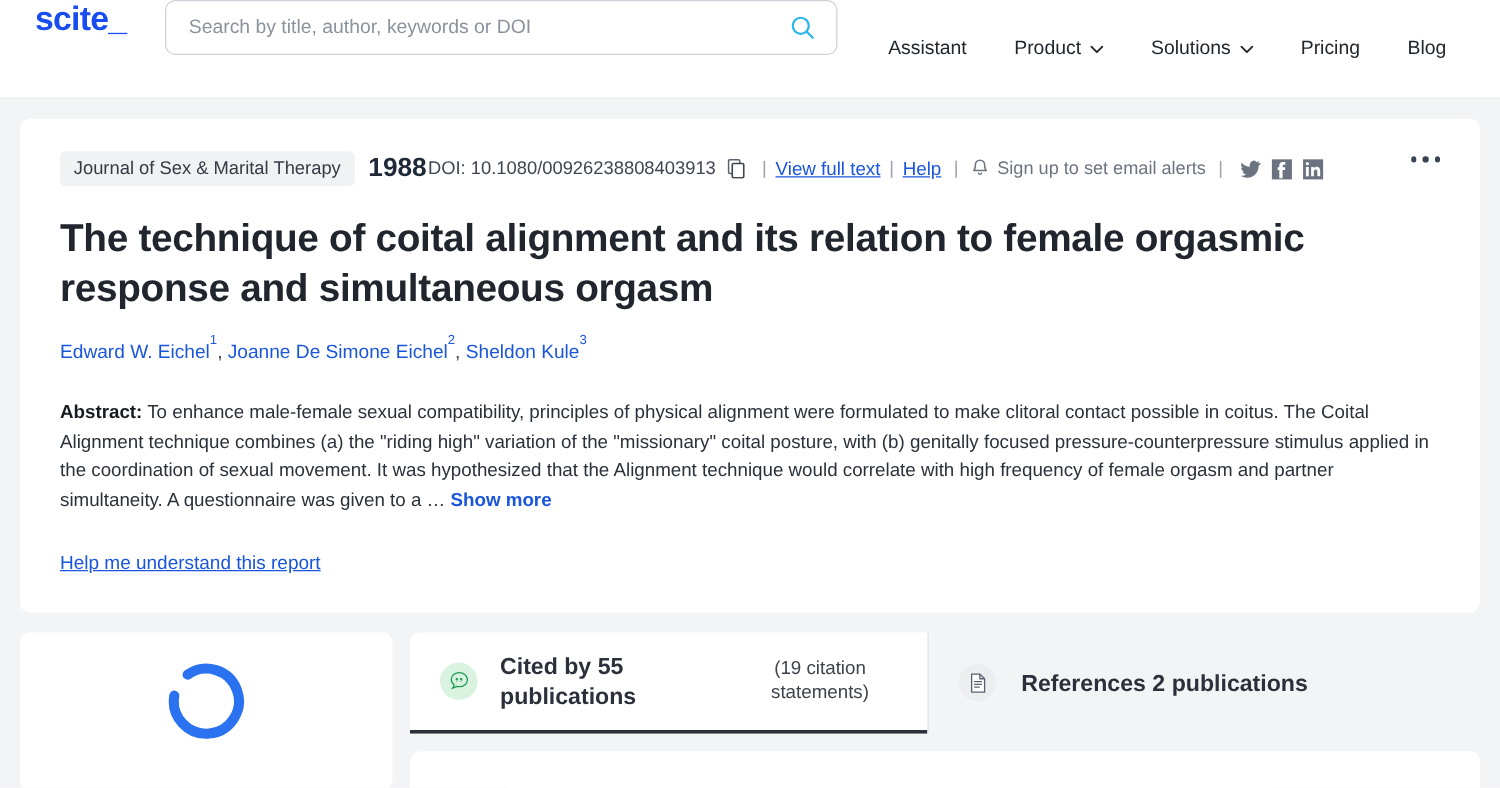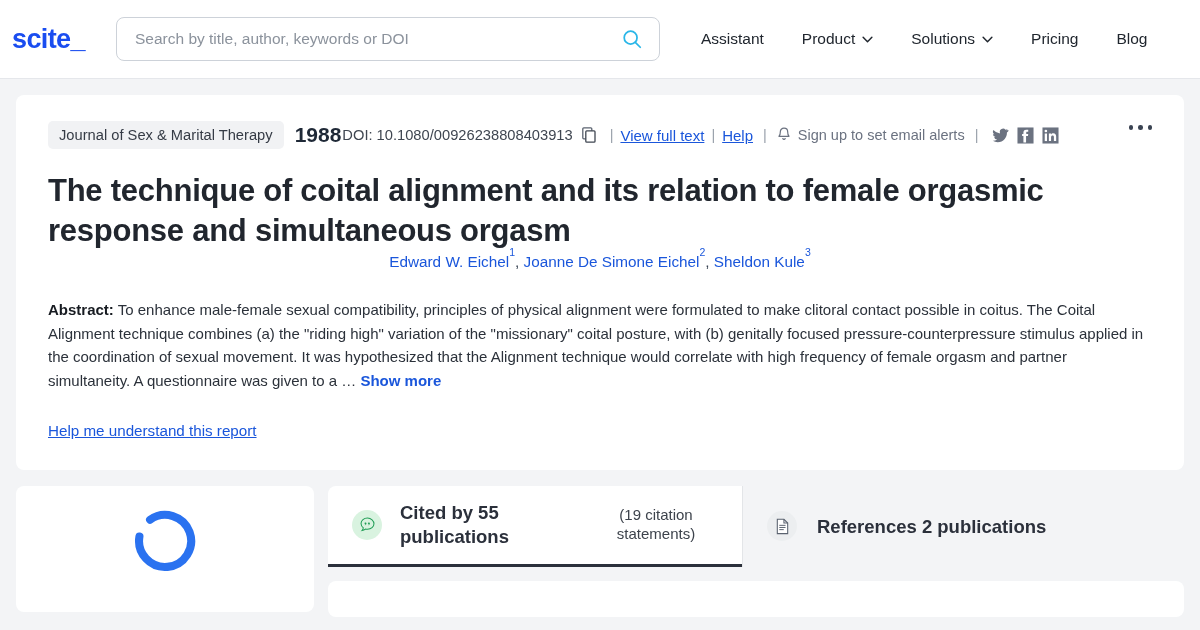--- a/index.html
+++ b/index.html
@@ -11,22 +11,21 @@
     font-family: "Liberation Sans", sans-serif;
     -webkit-font-smoothing: antialiased;
   }
 
   
   .header {
     height: 79px;
     background: #ffffff;
     border-bottom: 1px solid #e5e7eb;
     display: flex;
-    align-items: center;
-    padding: 0 24px 0 12px;
+    padding: 0 24px 0 28px;
   }
   .logo {
     font-size: 27px;
     font-weight: 800;
     color: #1a4df0;
     letter-spacing: -0.6px;
     margin-right: 31px;
     white-space: nowrap;
     cursor: pointer;
   }
@@ -127,24 +126,24 @@
     margin-top: 22px;
     font-size: 31px;
     line-height: 1.28;
     font-weight: 700;
     color: #21262e;
     letter-spacing: -0.25px;
     max-width: 1125px;
   }
 
   .authors {
+    margin-top: 20px;
     font-size: 15.3px;
     color: #1a56db;
     line-height: 1.4;
-    text-align: center;
   }
   .authors a { color: #1a56db; text-decoration: none; cursor: pointer; }
   .authors sup { font-size: 10.5px; top: -0.55em; position: relative; }
   .authors .comma { color: #374151; }
 
   .abstract {
     margin-top: 25px;
     font-size: 15px;
     line-height: 1.58;
     color: #2b313a;

